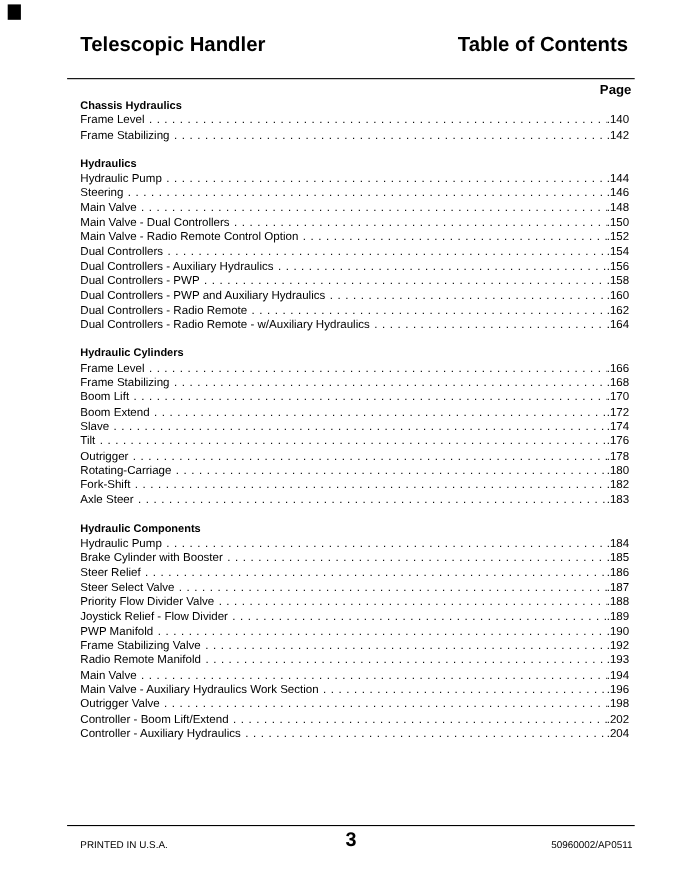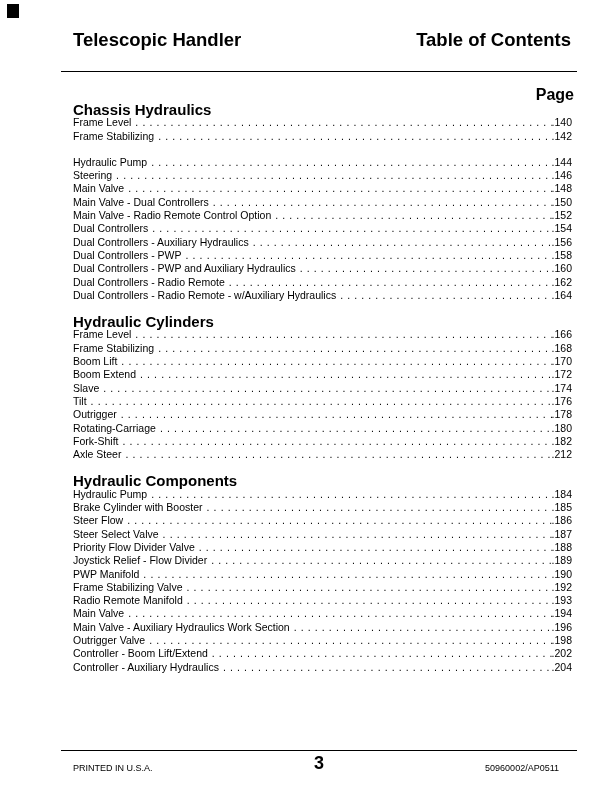--- a/index.html
+++ b/index.html
@@ -17,46 +17,46 @@
   }
   .content { position: absolute; left: 61px; top: 0; width: 516px; }
   .header {
     display: flex; justify-content: space-between; align-items: center;
     margin-top: 29px; padding: 0 6px 0 12px;
   }
   .title { font-size: 18.5px; font-weight: bold; line-height: 22px; white-space: nowrap; }
   .rule { border-top: 1.6px solid #000; margin-top: 20px; }
   .page-label {
     text-align: right; font-weight: bold;
-    font-size: 16px; line-height: 13px;
-    padding-right: 3px; margin-top: 16px;
+    font-size: 12px; line-height: 13px;
+    padding-right: 3px; margin-top: 3px;
   }
   #toc { padding: 0 5px 0 12px; }
   .toc-section { margin-top: 13px; }
   .toc-section:first-child { margin-top: 2px; }
-  .section-title { font-weight: bold; font-size: 15px; line-height: 13.3px; white-space: nowrap; }
+  .section-title { font-weight: bold; font-size: 10px; line-height: 13.3px; white-space: nowrap; }
   .toc-entry {
     display: flex; align-items: flex-end;
     font-size: 10.5px; line-height: 13.3px; white-space: nowrap;
   }
   .entry-label { flex: none; }
   .dots {
     flex: 1 1 auto; overflow: hidden; margin-left: 4px;
     letter-spacing: 0.6px; white-space: nowrap;
   }
   .dots::after {
     content: ". . . . . . . . . . . . . . . . . . . . . . . . . . . . . . . . . . . . . . . . . . . . . . . . . . . . . . . . . . . . . . . . . . . . . . . . . . . . . . . . . . . . . . . . . . . . . . . . . . . .";
   }
   .page-num { flex: none; }
   .page-num::before { content: "."; }
   .footer { position: absolute; left: 61px; top: 750px; width: 516px; }
   .footer-rule { border-top: 1.6px solid #000; }
   .footer-row { position: relative; height: 26px; }
   .f-left  { position: absolute; left: 12px; top: 12px; font-size: 9px; }
-  .f-right { position: absolute; right: 18px; top: 12px; font-size: 9px; }
+  .f-right { position: absolute; right: 2px; top: 12px; font-size: 9px; }
   .f-center {
     position: absolute; left: 50%; transform: translateX(-50%);
     top: 3px; font-size: 18px; font-weight: bold; line-height: 18px;
   }
 </style>
 </head>
 <body>
 
 <div>
   <div class="corner-mark"></div>
@@ -81,20 +81,21 @@
 
   <div class="toc-entry">
     <span class="entry-label">Frame Stabilizing</span>
     <span class="dots"></span>
     <span class="page-num">142</span>
   </div>
 </div>
   </div>
 
   <div class="toc-section">
+    <div class="section-title">Hydraulics</div>
     <div class="entries">
   <div class="toc-entry">
     <span class="entry-label">Hydraulic Pump</span>
     <span class="dots"></span>
     <span class="page-num">144</span>
   </div>
 
   <div class="toc-entry">
     <span class="entry-label">Steering</span>
     <span class="dots"></span>
@@ -211,42 +212,42 @@
 
   <div class="toc-entry">
     <span class="entry-label">Fork-Shift</span>
     <span class="dots"></span>
     <span class="page-num">182</span>
   </div>
 
   <div class="toc-entry">
     <span class="entry-label">Axle Steer</span>
     <span class="dots"></span>
-    <span class="page-num">212</span>
+    <span class="page-num">183</span>
   </div>
 </div>
   </div>
 
   <div class="toc-section">
     <div class="section-title">Hydraulic Components</div>
     <div class="entries">
   <div class="toc-entry">
     <span class="entry-label">Hydraulic Pump</span>
     <span class="dots"></span>
     <span class="page-num">184</span>
   </div>
 
   <div class="toc-entry">
     <span class="entry-label">Brake Cylinder with Booster</span>
     <span class="dots"></span>
     <span class="page-num">185</span>
   </div>
 
   <div class="toc-entry">
-    <span class="entry-label">Steer Flow</span>
+    <span class="entry-label">Steer Relief</span>
     <span class="dots"></span>
     <span class="page-num">186</span>
   </div>
 
   <div class="toc-entry">
     <span class="entry-label">Steer Select Valve</span>
     <span class="dots"></span>
     <span class="page-num">187</span>
   </div>
 

